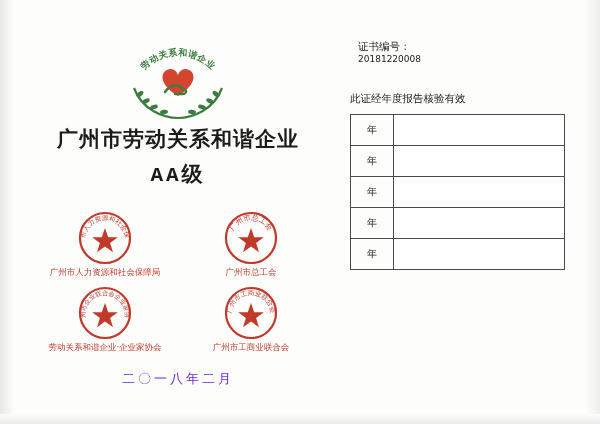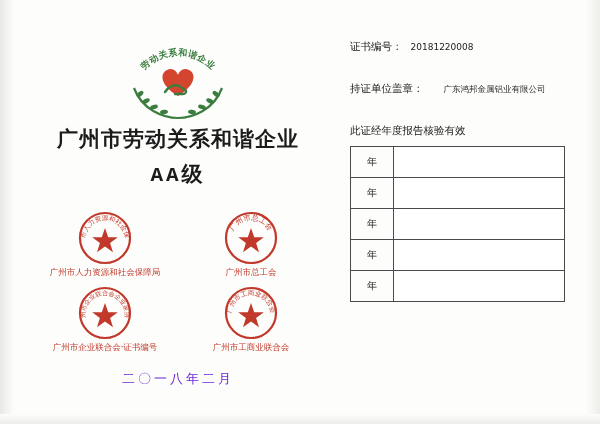--- a/index.html
+++ b/index.html
@@ -147,20 +147,21 @@
   .right-panel {
     position: absolute;
     left: 350px;
     top: 40px;
     width: 220px;
   }
   .field-row {
     display: flex;
     align-items: baseline;
     margin-bottom: 28px;
+    flex-direction: column;
   }
   .field-label {
     font-family: "DejaVu Sans", "Liberation Sans", sans-serif;
     font-size: 10.5px;
     color: #1b1b1b;
     white-space: nowrap;
   }
   .field-value {
     font-family: "DejaVu Sans", "Liberation Sans", sans-serif;
     font-size: 9px;
@@ -292,21 +293,21 @@
               <circle cx="28" cy="28" r="25" fill="none" stroke="#c0392b" stroke-width="2.2"></circle>
               <defs>
                   <path id="sealarc3" d="M 8,30 A 20,20 0 1 1 48,30" fill="none"></path>
                 </defs>
               <text font-size="6.2" fill="#c0392b" font-family="DejaVu Sans, sans-serif">
                 <textPath href="#sealarc3" startOffset="50%" text-anchor="middle">广州市企业联合会企业家协会</textPath>
               </text>
               <polygon points="28,18 31.2,27.2 40.8,27.2 33.1,33 36,42.2 28,36.6 20,42.2 22.9,33 15.2,27.2 24.8,27.2" fill="#c0392b"></polygon>
             </svg>
           </div>
-          <div class="seal-label">广州市企业联合会·证书编号</div>
+          <div class="seal-label">劳动关系和谐企业·企业家协会</div>
         </div>
 
         <div class="seal-block">
           <div class="seal">
             <svg viewBox="0 0 56 56">
               <circle cx="28" cy="28" r="25" fill="none" stroke="#c0392b" stroke-width="2.2"></circle>
               <defs>
                   <path id="sealarc4" d="M 8,30 A 20,20 0 1 1 48,30" fill="none"></path>
                 </defs>
               <text font-size="6.6" fill="#c0392b" font-family="DejaVu Sans, sans-serif">
@@ -324,24 +325,20 @@
     <div class="cert-date">二〇一八年二月</div>
   </div>
 
   <div class="right-panel">
 
     <div class="field-row">
       <span class="field-label">证书编号：</span>
       <span class="field-value">20181220008</span>
     </div>
 
-    <div class="field-row">
-      <span class="field-label">持证单位盖章：</span>
-      <span class="field-value company">广东鸿邦金属铝业有限公司</span>
-    </div>
 
     <div class="annual-note">此证经年度报告核验有效</div>
 
     <table class="verify-table">
       <tbody>
         <tr>
           <td class="year-cell">年</td>
           <td class="blank-cell"></td>
         </tr>
         <tr>

